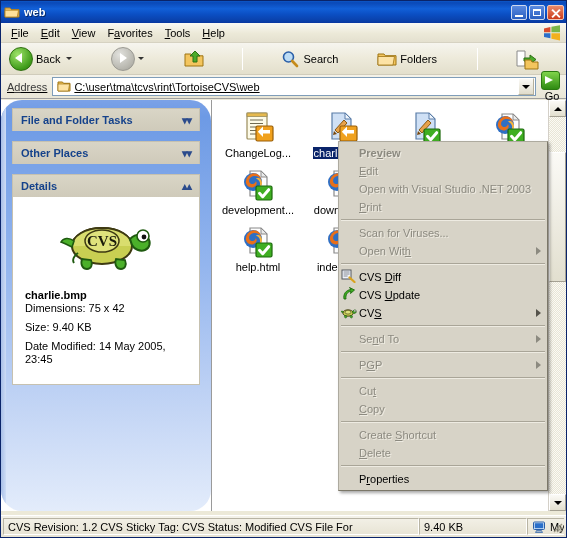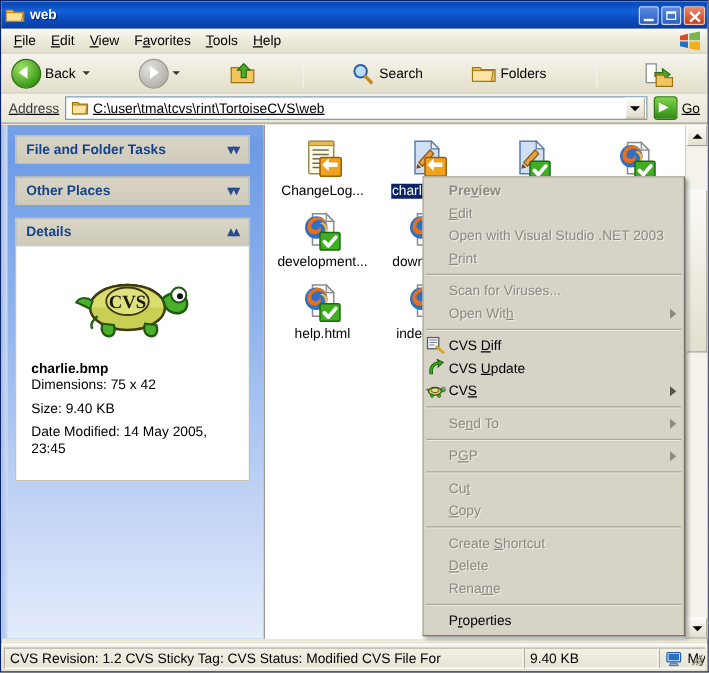--- a/index.html
+++ b/index.html
@@ -117,41 +117,42 @@
     position: relative;
   }
   .addr-text { font-size: 11px; margin-left: 3px; white-space: nowrap; overflow: hidden;}
   .addr-drop {
     width: 16px; height: 17px; margin-left: auto;
     background: linear-gradient(to bottom,#fbfaf6,#e0dccb);
     border: 1px solid #b5b09c; border-top-color:#fff; border-left-color:#fff;
     display:flex;align-items:center;justify-content:center;
     box-sizing: border-box;
   }
-  .go-btn { display: flex; align-items: center; margin-left: 5px; padding-right: 3px;}
+  .go-btn { display: flex; align-items: center; margin-left: 5px; padding-right: 3px; flex-direction: column;}
   .go-circ { width: 17px; height: 17px; border-radius: 3px; background: linear-gradient(to bottom,#7fd44a,#2f8a12); border:1px solid #2a7a10; position: relative;}
   .go-circ i { position: absolute; left: 3px; top: 4px; width: 0; height: 0; border-top: 4px solid transparent; border-bottom: 4px solid transparent; border-left: 8px solid #fff;}
   .go-lbl { font-size: 11px; margin-left: 3px;}
 
   
   .body {
     position: absolute;
     left: 0; right: 0;
     top: 99px; bottom: 26px;
     display: flex;
     background: #fff;
   }
   .sidebar {
     width: 210px; flex: 0 0 210px;
     background: linear-gradient(to bottom, #7ba2e7 0%, #6d9ae5 4%, #93b5ee 40%, #c3d5f5 75%, #e3ecfb 100%);
     background-color: #6f9ae4;
     padding: 8px 0 0 0;
     box-sizing: border-box;
     overflow: hidden;
     position: relative;
+    border-radius: 21px;
   }
   .sb-left-stripe { position:absolute; left:0; top:0; bottom:0; width:5px; background: linear-gradient(to right,#a8bfe8,#cddcf5);}
   .panel { margin: 0 11px 10px 11px; }
   .panel-head {
     background: linear-gradient(to bottom,#d9d5c6,#cfcaba);
     height: 23px;
     display: flex; align-items: center;
     padding: 0 8px;
     box-sizing: border-box;
     border: 1px solid #c6c1b0;
@@ -704,24 +705,20 @@
       </div>
       <div class="cm-sep"></div>
       <div class="cm-item disabled">
         <span class="cm-ico"></span>
         <span class="cm-lbl">Create <u>S</u>hortcut</span>
       </div>
       <div class="cm-item disabled">
         <span class="cm-ico"></span>
         <span class="cm-lbl"><u>D</u>elete</span>
       </div>
-      <div class="cm-item disabled">
-        <span class="cm-ico"></span>
-        <span class="cm-lbl">Rena<u>m</u>e</span>
-      </div>
       <div class="cm-sep"></div>
       <div class="cm-item">
         <span class="cm-ico"></span>
         <span class="cm-lbl">P<u>r</u>operties</span>
       </div>
     </div>
 
   <div class="statusbar">
     <span class="sb-cell c1">CVS Revision: 1.2 CVS Sticky Tag: CVS Status: Modified CVS File For</span>
     <span class="sb-cell c2">9.40 KB</span>

